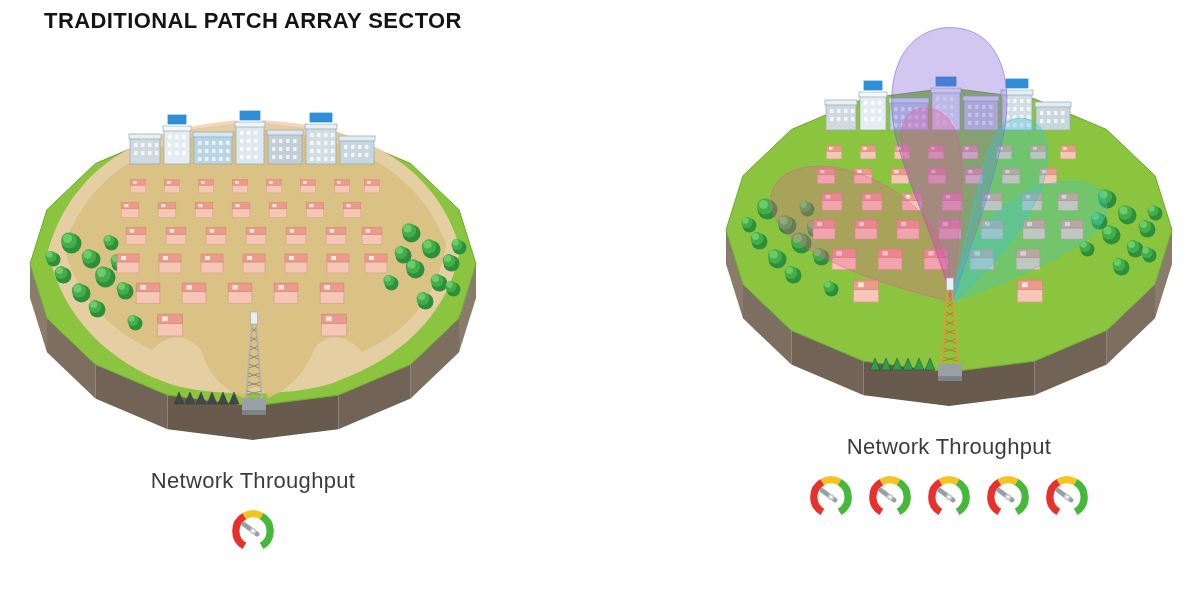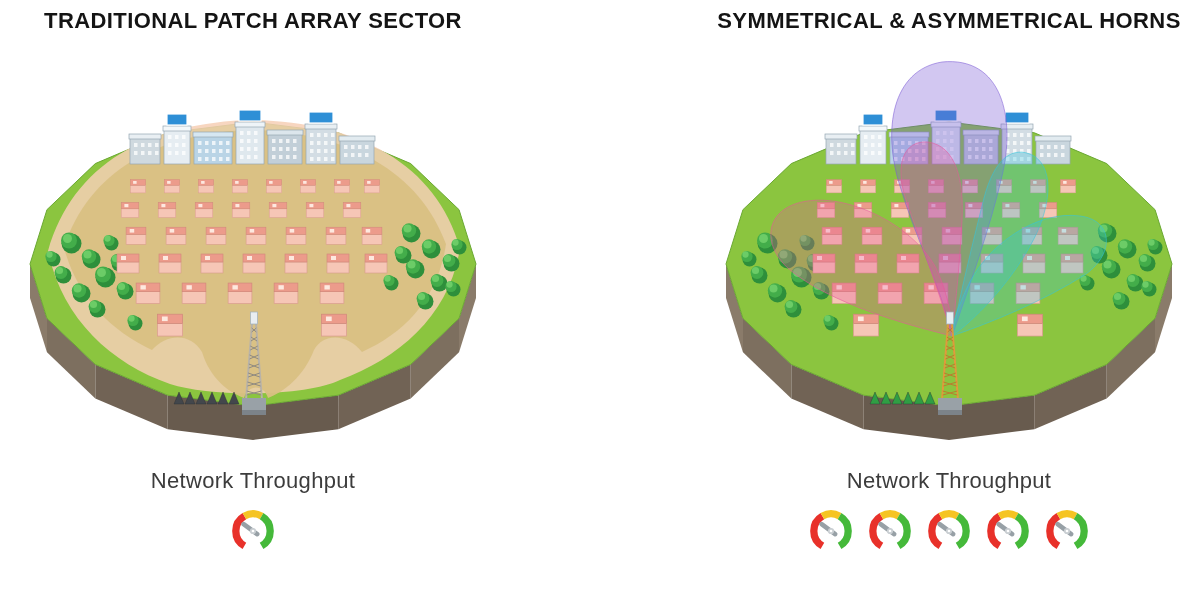--- a/index.html
+++ b/index.html
@@ -421,21 +421,20 @@
           <path d="M 15.75 9.71 A 16.5 16.5 0 0 1 32.25 9.71" fill="none" stroke="#f5c423" stroke-width="7"></path>
           <path d="M 32.25 9.71 A 16.5 16.5 0 0 1 32.25 38.29" fill="none" stroke="#45b93a" stroke-width="7"></path>
           <line x1="28" y1="27" x2="15" y2="17.5" stroke="#97a0a6" stroke-width="4.5" stroke-linecap="round"></line>
           <circle cx="24" cy="24" r="3" fill="#c9ced2"></circle>
           <circle cx="24" cy="24" r="1.3" fill="#ffffff"></circle>
         </svg>
       </div>
   </section>
 
   <section class="panel panel-right">
-    <h1 class="title">SYMMETRICAL &amp; ASYMMETRICAL HORNS</h1>
     <div class="island">
       <svg id="island-right" class="isl" width="470" height="420" viewBox="0 0 470 420">
           <polygon points="458,228 441.02513575001694,282.34104739584274 441.02513575001694,316.34104739584274 458,262" fill="#8a7b6a"></polygon>
           <polygon points="441.02513575001694,282.34104739584274 392.6848122046001,328.40916292848976 392.6848122046001,362.40916292848976 441.02513575001694,316.34104739584274" fill="#7d6f5f"></polygon>
           <polygon points="392.6848122046001,328.40916292848976 320.33840541741506,359.1908936166027 320.33840541741506,393.1908936166027 392.6848122046001,362.40916292848976" fill="#716355"></polygon>
           <polygon points="320.33840541741506,359.1908936166027 235,370 235,404 320.33840541741506,393.1908936166027" fill="#685b4e"></polygon>
           <polygon points="235,370 149.661594582585,359.1908936166027 149.661594582585,393.1908936166027 235,404" fill="#685b4e"></polygon>
           <polygon points="149.661594582585,359.1908936166027 77.31518779539991,328.40916292848976 77.31518779539991,362.40916292848976 149.661594582585,393.1908936166027" fill="#716355"></polygon>
           <polygon points="77.31518779539991,328.40916292848976 28.974864249983057,282.3410473958428 28.974864249983057,316.3410473958428 77.31518779539991,362.40916292848976" fill="#7d6f5f"></polygon>
           <polygon points="28.974864249983057,282.3410473958428 12,228.00000000000003 12,262 28.974864249983057,316.3410473958428" fill="#8a7b6a"></polygon>

